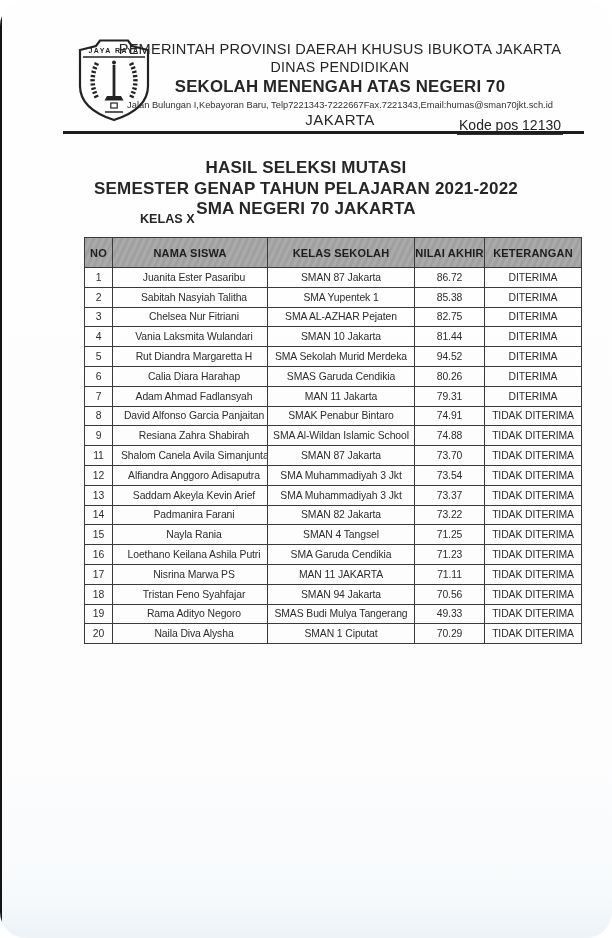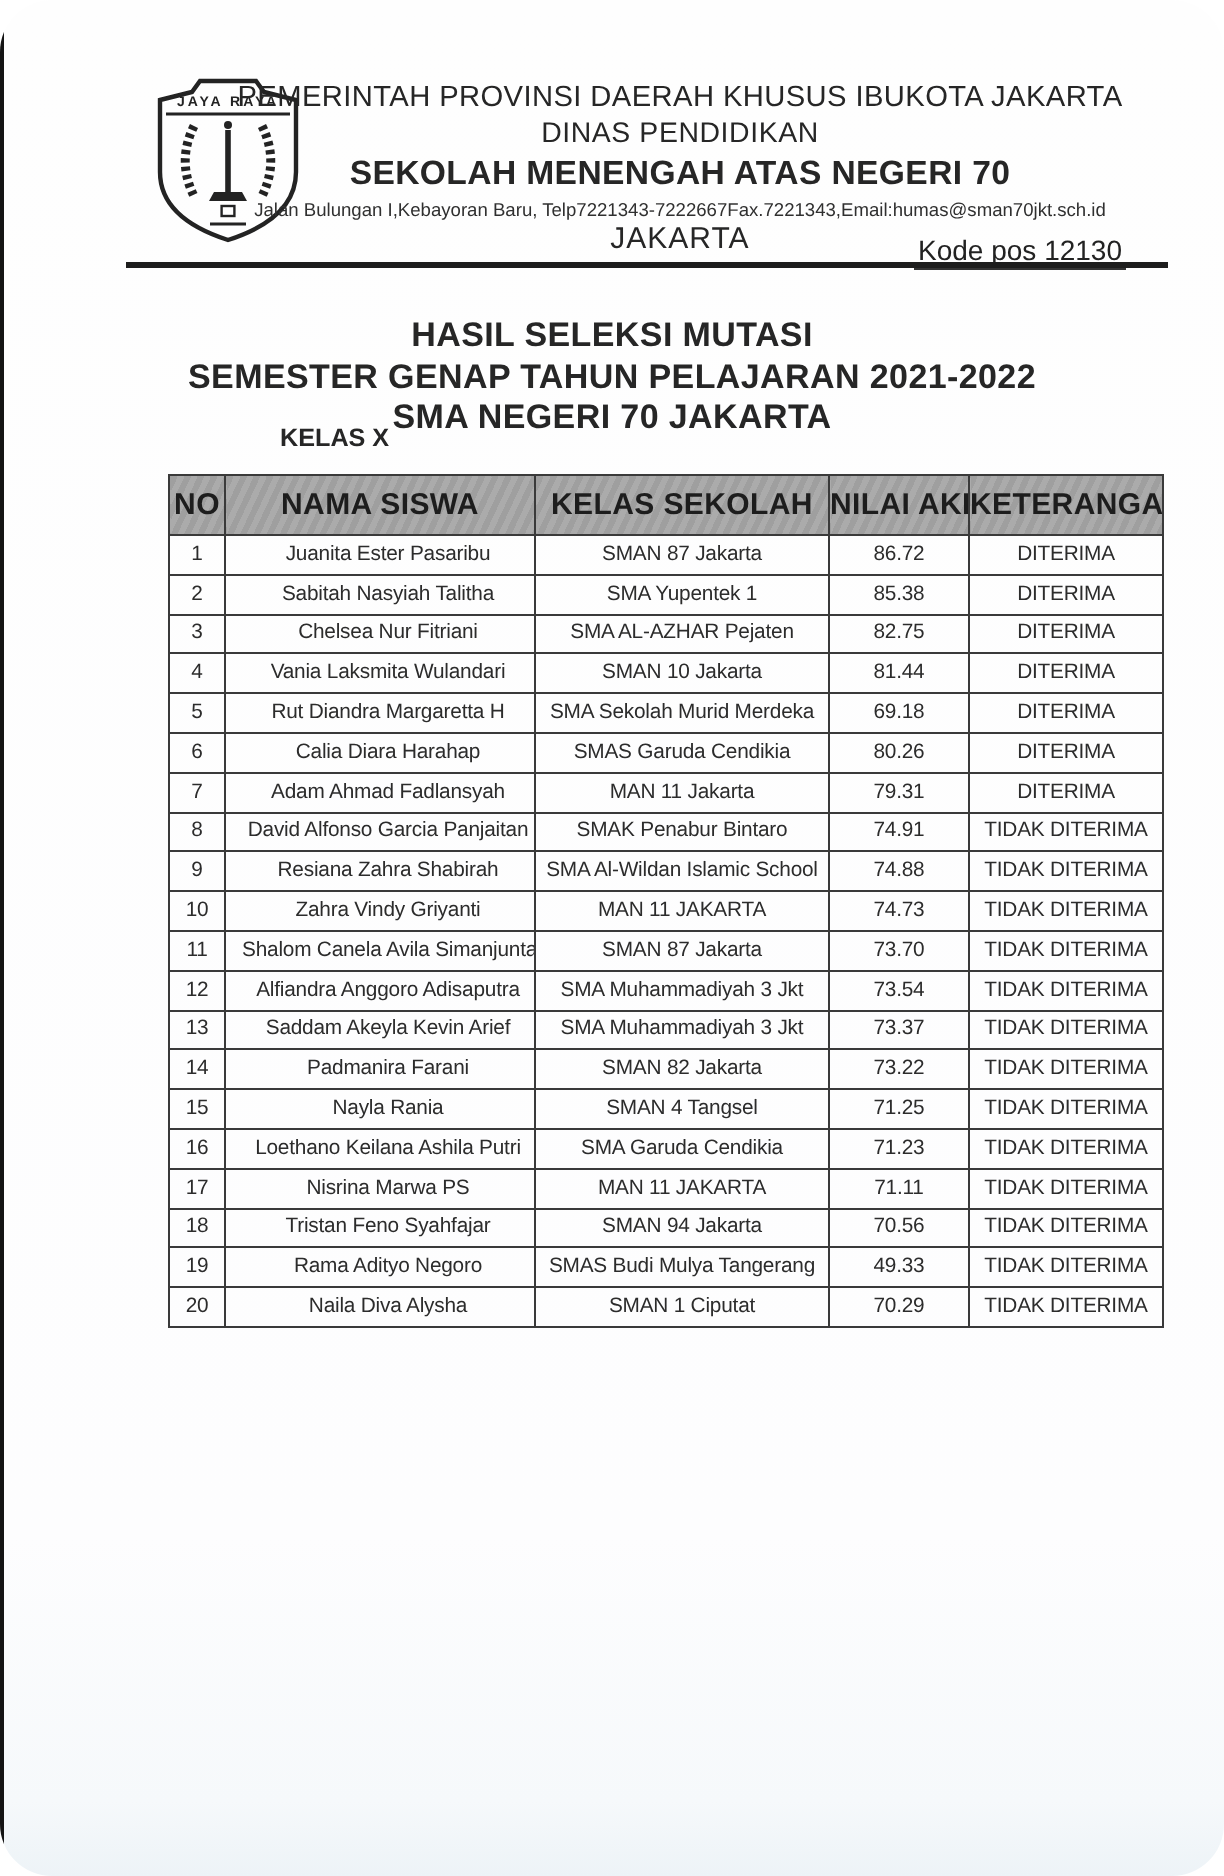--- a/index.html
+++ b/index.html
@@ -95,21 +95,21 @@
   table.results th, table.results td {
     border: 1px solid #3a3a3a;
     text-align: center;
     vertical-align: middle;
     overflow: hidden;
   }
   table.results th {
     height: 30px;
     background: #a6a6a6;
     background-image: repeating-linear-gradient(115deg, rgba(0,0,0,0.045) 0 3px, rgba(255,255,255,0.05) 3px 6px);
-    font-size: 15px;
+    font-size: 11px;
     font-weight: bold;
     color: #1d1d1d;
     letter-spacing: 0.2px;
     white-space: nowrap;
   }
   table.results td {
     height: 19.8px;
     white-space: nowrap;
     letter-spacing: -0.1px;
   }
@@ -204,21 +204,21 @@
           <td class="col-no">4</td>
           <td class="col-nama">Vania Laksmita Wulandari</td>
           <td class="col-asal">SMAN 10 Jakarta</td>
           <td class="col-nilai">81.44</td>
           <td class="col-ket">DITERIMA</td>
         </tr>
         <tr>
           <td class="col-no">5</td>
           <td class="col-nama">Rut Diandra Margaretta H</td>
           <td class="col-asal">SMA Sekolah Murid Merdeka</td>
-          <td class="col-nilai">69.18</td>
+          <td class="col-nilai">94.52</td>
           <td class="col-ket">DITERIMA</td>
         </tr>
         <tr>
           <td class="col-no">6</td>
           <td class="col-nama">Calia Diara Harahap</td>
           <td class="col-asal">SMAS Garuda Cendikia</td>
           <td class="col-nilai">80.26</td>
           <td class="col-ket">DITERIMA</td>
         </tr>
         <tr>
@@ -236,27 +236,20 @@
           <td class="col-ket">TIDAK DITERIMA</td>
         </tr>
         <tr>
           <td class="col-no">9</td>
           <td class="col-nama">Resiana Zahra Shabirah</td>
           <td class="col-asal">SMA Al-Wildan Islamic School</td>
           <td class="col-nilai">74.88</td>
           <td class="col-ket">TIDAK DITERIMA</td>
         </tr>
         <tr>
-          <td class="col-no">10</td>
-          <td class="col-nama">Zahra Vindy Griyanti</td>
-          <td class="col-asal">MAN 11 JAKARTA</td>
-          <td class="col-nilai">74.73</td>
-          <td class="col-ket">TIDAK DITERIMA</td>
-        </tr>
-        <tr>
           <td class="col-no">11</td>
           <td class="col-nama">Shalom Canela Avila Simanjuntak</td>
           <td class="col-asal">SMAN 87 Jakarta</td>
           <td class="col-nilai">73.70</td>
           <td class="col-ket">TIDAK DITERIMA</td>
         </tr>
         <tr>
           <td class="col-no">12</td>
           <td class="col-nama">Alfiandra Anggoro Adisaputra</td>
           <td class="col-asal">SMA Muhammadiyah 3 Jkt</td>

